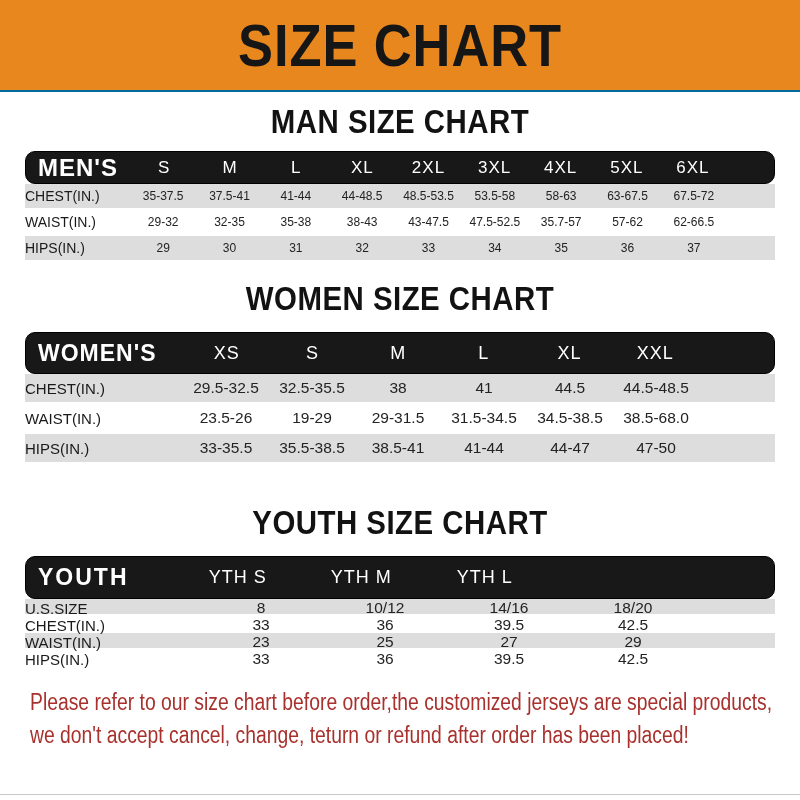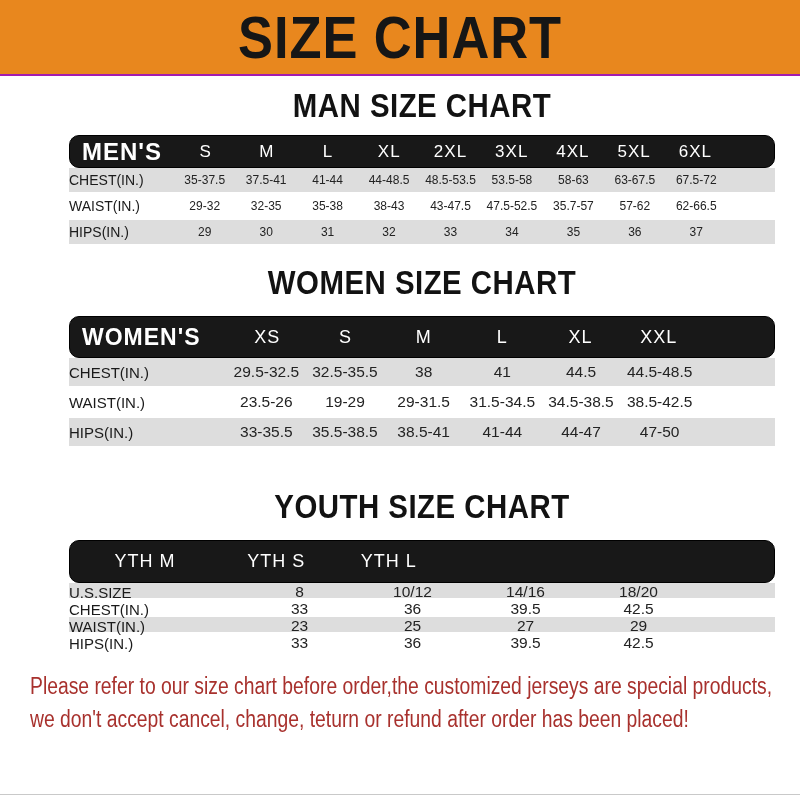--- a/index.html
+++ b/index.html
@@ -13,35 +13,35 @@
   html, body {
     width: 800px; height: 800px;
     background: #ffffff;
     overflow: hidden;
     font-family: "Liberation Sans", sans-serif;
     color: var(--ink);
     position: relative;
   }
   
   .banner {
-    height: 76px;
+    height: 92px;
     background: var(--banner-bg);
     display: flex; align-items: center; justify-content: center;
-    border-bottom: 2px solid #a21caf;
+    border-bottom: 2px solid #0369a1;
   }
   .banner-title {
     font-size: 57px;
     font-weight: 700;
     color: #161616;
     letter-spacing: 1px;
     transform: scale(0.92, 1.05);
     white-space: nowrap;
   }
   
-  main { padding: 0 25px; margin-left: 44px; }
+  main { padding: 0 25px; }
   .section-heading {
     text-align: center;
     font-weight: 700;
     font-size: 30px;
     letter-spacing: 0.5px;
     color: #121212;
     transform: scale(0.98, 1.1);
   }
   .t0 .section-heading { margin: 13px 0 12px; }
   .t1 .section-heading { margin: 22px 0 16px; }
@@ -198,40 +198,41 @@
           <span class="cell">44.5</span>
           <span class="cell">44.5-48.5</span>
         </div>
         <div class="trow grid-row">
           <span class="row-label">WAIST(IN.)</span>
           <span class="cell">23.5-26</span>
           <span class="cell">19-29</span>
           <span class="cell">29-31.5</span>
           <span class="cell">31.5-34.5</span>
           <span class="cell">34.5-38.5</span>
-          <span class="cell">38.5-42.5</span>
+          <span class="cell">38.5-68.0</span>
         </div>
         <div class="trow grid-row alt">
           <span class="row-label">HIPS(IN.)</span>
           <span class="cell">33-35.5</span>
           <span class="cell">35.5-38.5</span>
           <span class="cell">38.5-41</span>
           <span class="cell">41-44</span>
           <span class="cell">44-47</span>
           <span class="cell">47-50</span>
         </div>
       </div>
   </section>
 
   <section class="size-section t2">
     <h2 class="section-heading">YOUTH SIZE CHART</h2>
     <div class="size-table">
       <div class="thead grid-row">
-      <span class="th-cell">YTH M</span>
-          <span class="th-cell">YTH S</span>
+        <span class="thead-label">YOUTH</span>
+      <span class="th-cell">YTH S</span>
+          <span class="th-cell">YTH M</span>
           <span class="th-cell">YTH L</span>
         </div>
     <div class="trow grid-row alt">
           <span class="row-label">U.S.SIZE</span>
           <span class="cell">8</span>
           <span class="cell">10/12</span>
           <span class="cell">14/16</span>
           <span class="cell">18/20</span>
         </div>
         <div class="trow grid-row">

